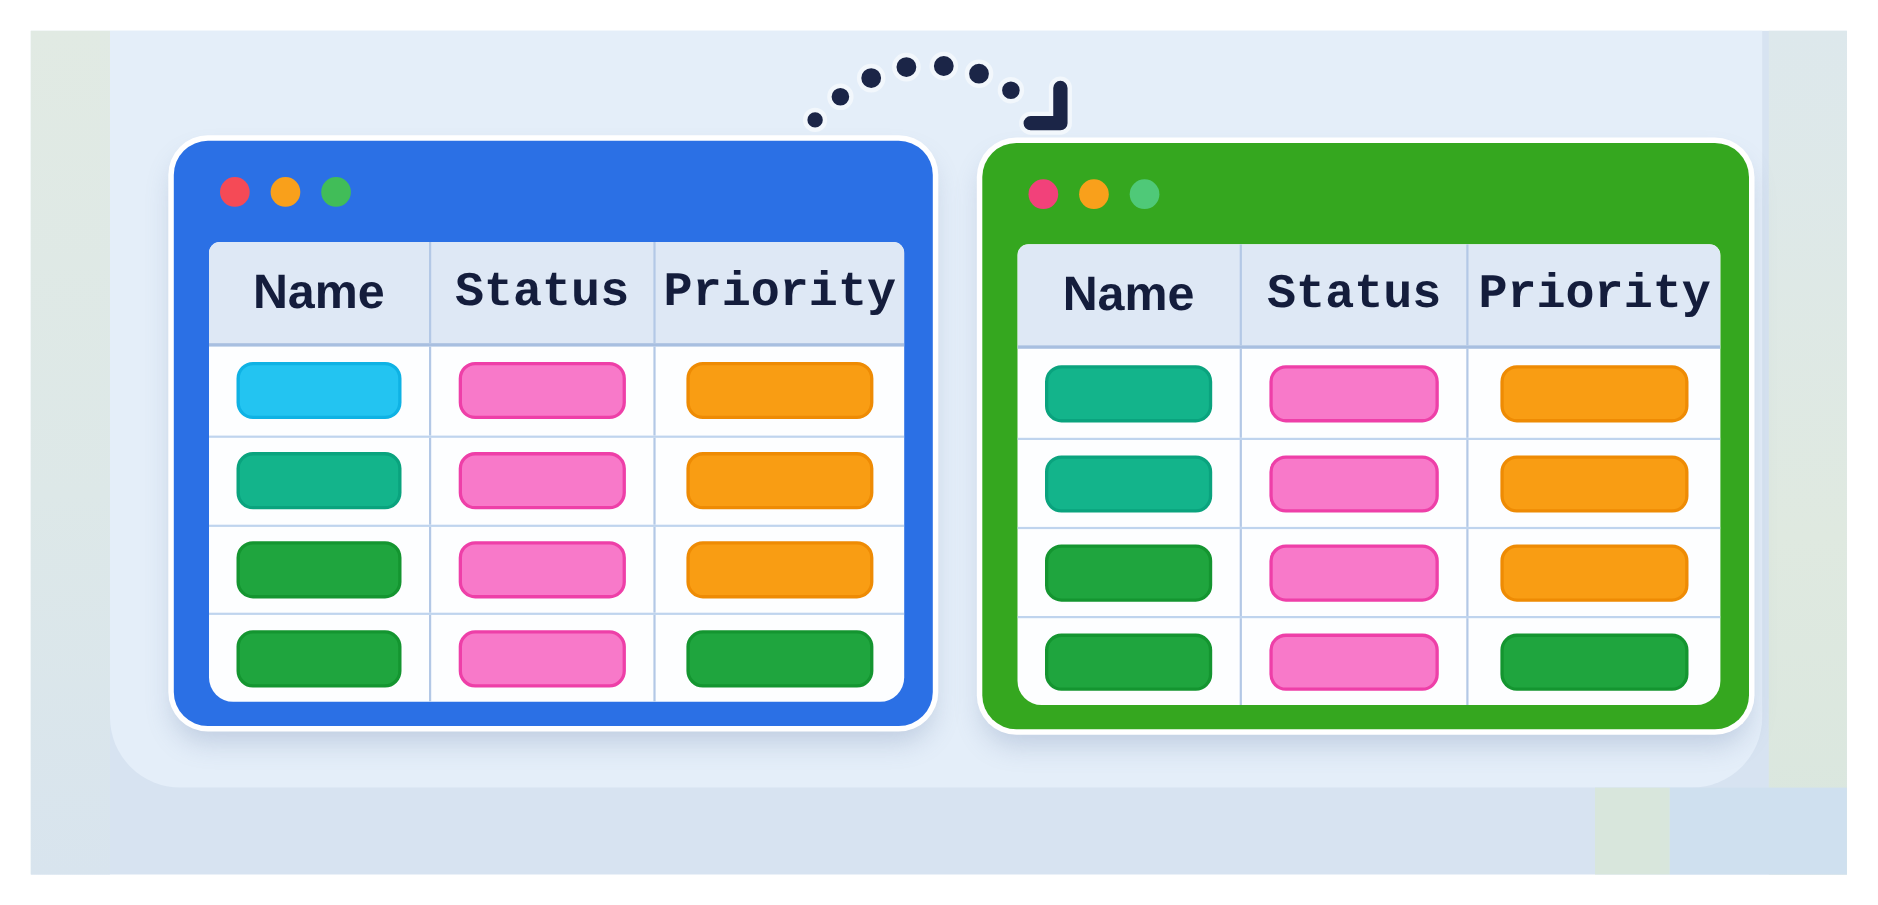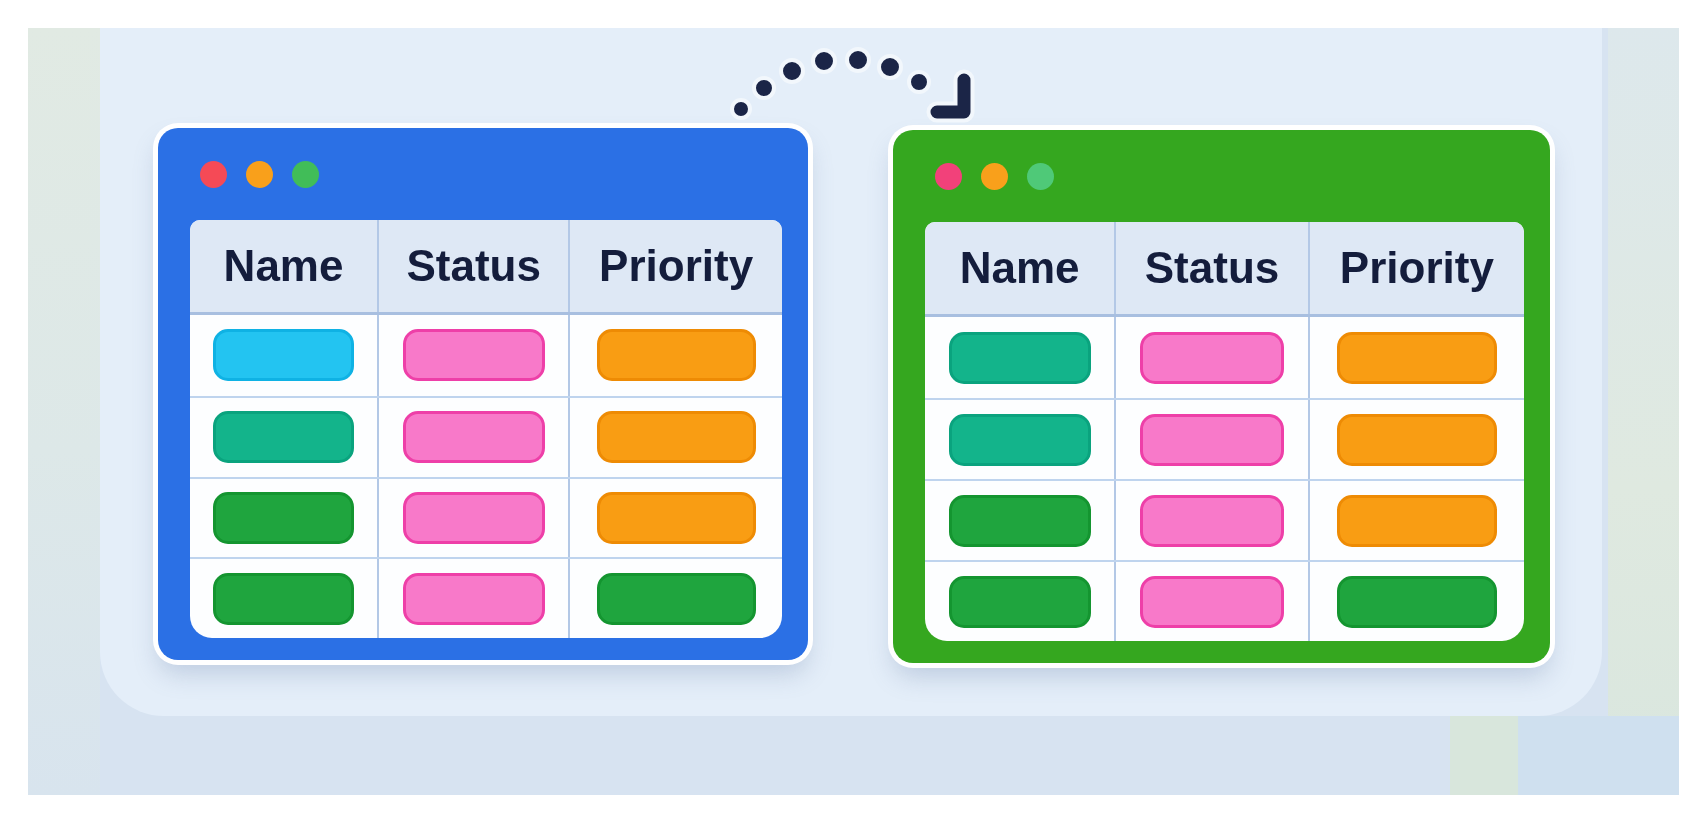--- a/index.html
+++ b/index.html
@@ -15,41 +15,42 @@
   .bg-panel{
     position:absolute;left:72px;top:0;width:1502px;height:688px;
     background:#e4eef9;border-radius:0 0 64px 64px;
   }
   .bg-patch{position:absolute;bottom:0;height:79px;}
   .bg-patch.green{right:161px;width:68px;background:#d8e6dc;}
   .bg-patch.blue{right:0;width:161px;background:#cfe0ef;}
 
   
   .window{
-    position:absolute;border-radius:20px;
+    position:absolute;border-radius:31px;
     box-shadow:0 0 0 5px #ffffff,0 14px 24px rgba(105,130,168,.30);
+    padding-left:40px;
   }
   .window.left{left:158px;top:128px;width:650px;height:532px;}
   .window.right{left:893px;top:130px;width:657px;height:533px;}
   .titlebar{position:absolute;left:0;top:0;right:0;height:92px;display:flex;align-items:center;gap:19px;padding-left:42px;}
   .dot{width:27px;height:27px;border-radius:50%;flex:0 0 auto;}
   .card{
     position:absolute;left:32px;top:92px;right:26px;bottom:22px;
     background:#fdfeff;border-radius:10px 10px 22px 22px;overflow:hidden;
     display:flex;flex-direction:column;
   }
   .thead{
     display:grid;grid-template-columns:31.6% 32.3% 36.1%;
     height:92px;flex:0 0 auto;background:#dee8f5;border-bottom:3px solid #a8bfe0;
   }
   .th{
     display:flex;align-items:center;justify-content:center;
     font-size:44px;font-weight:700;color:#141d3c;letter-spacing:0;
   }
-  .th + .th{border-left:2.5px solid #b3c8e6;}
+  .th + .th{border-left:2.5px solid #b3c8e6;font-family:Liberation Mono, monospace;}
   .tbody{flex:1 1 auto;display:grid;grid-template-rows:repeat(4,1fr);}
   .trow{display:grid;grid-template-columns:31.6% 32.3% 36.1%;}
   .trow + .trow{border-top:2.5px solid #bfd4ee;}
   .td{display:flex;align-items:center;justify-content:center;}
   .td + .td{border-left:2.5px solid #b3c8e6;}
   .pill{width:75%;height:52px;border-radius:15px;border:3px solid transparent;box-sizing:border-box;}
 
   
   .arrow-svg{position:absolute;left:0;top:0;width:1707px;height:823px;pointer-events:none;}
 </style>

